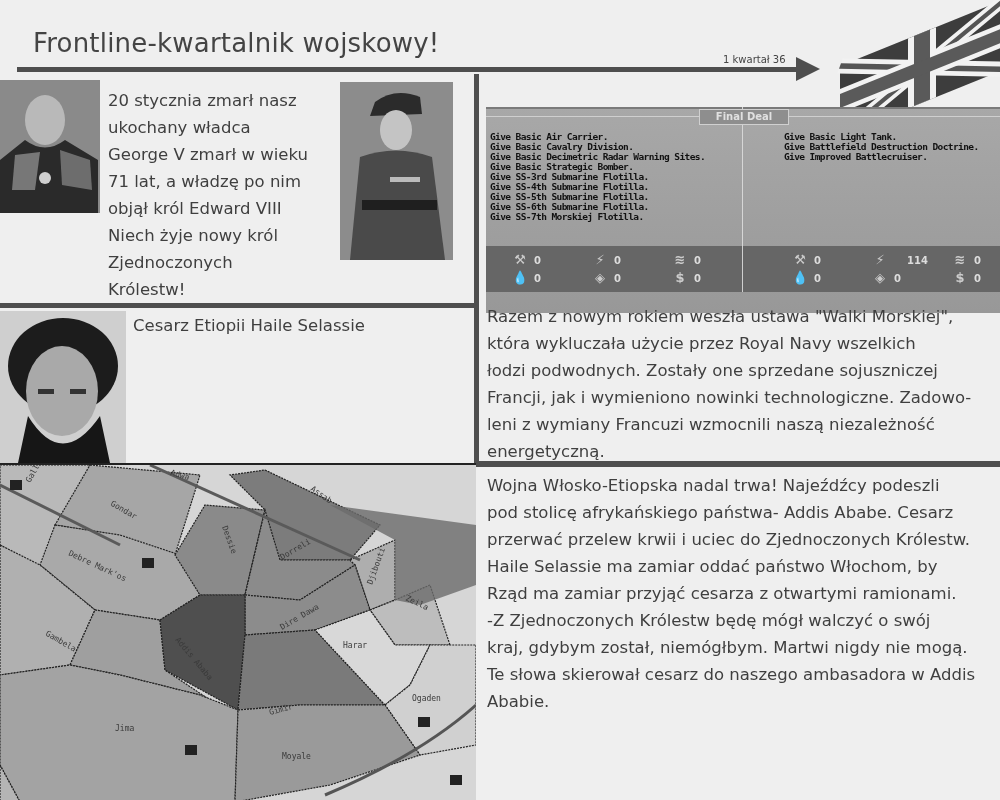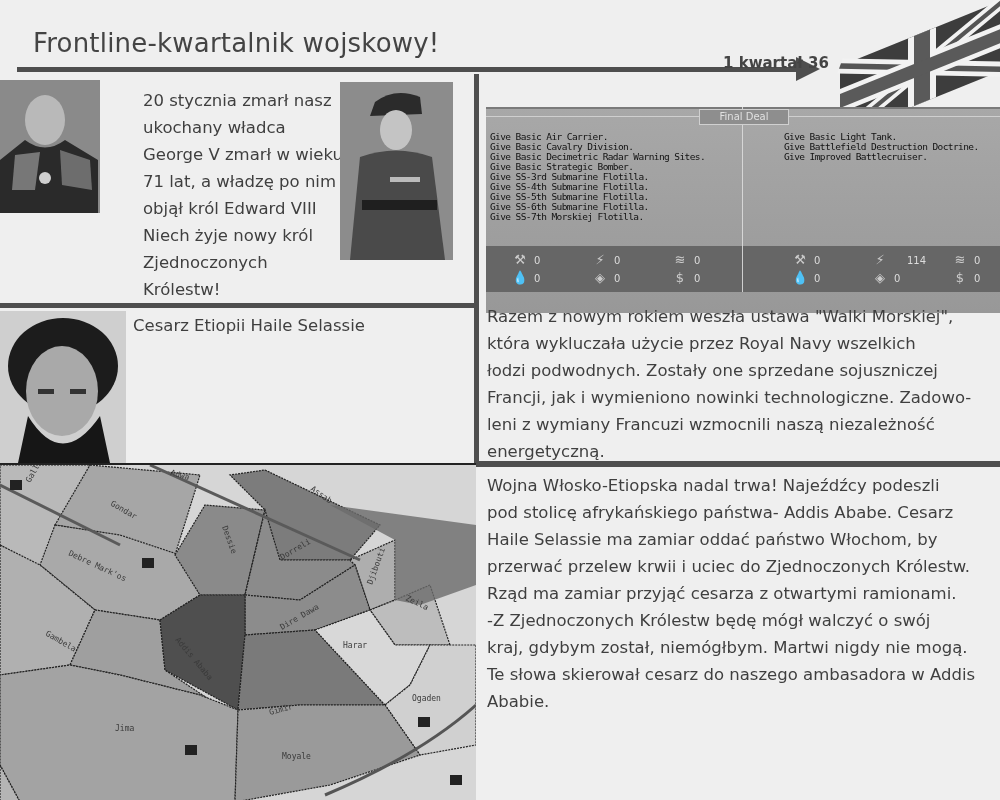--- a/index.html
+++ b/index.html
@@ -1,21 +1,21 @@
 <!DOCTYPE html>
 <html><head>
 <meta charset="utf-8">
 <style>
   html,body{margin:0;padding:0;}
   body{width:1000px;height:800px;background:#efefef;position:relative;overflow:hidden;font-family:"DejaVu Sans","Liberation Sans",sans-serif;color:#3a3a3a;}
   .abs{position:absolute;}
   .title{left:33px;top:28px;font-size:26px;color:#444;letter-spacing:0.2px;}
   .hbar{background:#4e4e4e;}
   .arrow{width:0;height:0;border-top:12px solid transparent;border-bottom:12px solid transparent;border-left:24px solid #4e4e4e;}
-  .quarter{font-size:15px;color:#444;font-weight:bold;}
+  .quarter{font-size:10px;color:#444;}
   .photo{background:linear-gradient(135deg,#6a6a6a,#2c2c2c 60%,#9a9a9a);overflow:hidden;}
   .photo svg{width:100%;height:100%;display:block;}
   .txt{font-size:16.5px;line-height:27px;color:#3f3f3f;}
   .dialog{background:linear-gradient(180deg,#a8a8a8,#989898);}
   .deal-list{font-family:"DejaVu Sans Mono","Liberation Mono",monospace;font-size:9.5px;line-height:10px;color:#111;letter-spacing:-0.6px;}
   .res-row{display:flex;align-items:center;font-size:10px;color:#ddd;}
   .res-ico{width:16px;height:16px;display:inline-block;color:#ccc;font-size:13px;text-align:center;line-height:16px;}
   .map svg{display:block;}
 </style>
 </head>
@@ -47,21 +47,21 @@
 <div class="abs photo" style="left:0;top:80px;width:100px;height:133px;">
   <svg viewBox="0 0 100 133">
     <rect width="100" height="133" fill="#8a8a8a"></rect>
     <ellipse cx="45" cy="40" rx="20" ry="25" fill="#b9b9b9"></ellipse>
     <path d="M25 60 Q45 75 65 60 L98 80 L98 133 L0 133 L0 80 Z" fill="#2a2a2a"></path>
     <path d="M15 75 L40 72 L35 110 L12 110 Z" fill="#777"></path>
     <path d="M60 70 L90 80 L92 110 L62 105 Z" fill="#6d6d6d"></path>
     <circle cx="45" cy="98" r="6" fill="#cfcfcf"></circle>
   </svg>
 </div>
-<div class="abs txt" style="left:108px;top:87px;width:230px;margin-left:35px;">
+<div class="abs txt" style="left:108px;top:87px;width:230px;">
   <div>20 stycznia zmarł nasz</div>
   <div>ukochany władca</div>
   <div>George V zmarł w wieku</div>
   <div>71 lat, a władzę po nim</div>
   <div>objął król Edward VIII</div>
   <div>Niech żyje nowy król</div>
   <div>Zjednoczonych</div>
   <div>Królestw!</div>
 </div>
 <div class="abs photo" style="left:340px;top:82px;width:113px;height:178px;">
@@ -80,21 +80,21 @@
     <rect width="126" height="152" fill="#cfcfcf"></rect>
     <ellipse cx="63" cy="55" rx="55" ry="48" fill="#1c1c1c"></ellipse>
     <ellipse cx="62" cy="80" rx="36" ry="45" fill="#a9a9a9"></ellipse>
     <path d="M28 105 Q62 160 100 105 L110 152 L18 152 Z" fill="#161616"></path>
     <rect x="38" y="78" width="16" height="5" fill="#333"></rect>
     <rect x="70" y="78" width="16" height="5" fill="#333"></rect>
   </svg>
 </div>
 <div class="abs txt" style="left:133px;top:312px;">Cesarz Etiopii Haile Selassie</div>
 
-<div class="abs dialog" style="left:486px;top:107px;width:514px;height:206px;">
+<div class="abs dialog" style="left:486px;top:107px;width:514px;height:206px;font-weight:bold;">
   <div class="abs" style="left:0;top:0;width:514px;height:2px;background:#7a7a7a;"></div>
   <div class="abs" style="left:0;top:9px;width:514px;height:1px;background:#cfcfcf;"></div>
   <div class="abs" style="left:256px;top:0;width:1px;height:185px;background:#d6d6d6;"></div>
   <div class="abs" style="left:213px;top:2px;width:88px;height:14px;border:1px solid #d0d0d0;background:#8e8e8e;color:#e0e0e0;font-size:10px;text-align:center;line-height:14px;">
     <span>Final Deal</span>
   </div>
   <div class="abs deal-list" style="left:4px;top:25px;">
     <div>Give Basic Air Carrier.</div>
     <div>Give Basic Cavalry Division.</div>
     <div>Give Basic Decimetric Radar Warning Sites.</div>
@@ -171,22 +171,22 @@
   <div>która wykluczała użycie przez Royal Navy wszelkich</div>
   <div>łodzi podwodnych. Zostały one sprzedane sojuszniczej</div>
   <div>Francji, jak i wymieniono nowinki technologiczne. Zadowo-</div>
   <div>leni z wymiany Francuzi wzmocnili naszą niezależność</div>
   <div>energetyczną.</div>
 </div>
 
 <div class="abs txt" style="left:487px;top:472px;width:510px;">
   <div>Wojna Włosko-Etiopska nadal trwa! Najeźdźcy podeszli</div>
   <div>pod stolicę afrykańskiego państwa- Addis Ababe. Cesarz</div>
+  <div>przerwać przelew krwii i uciec do Zjednoczonych Królestw.</div>
   <div>Haile Selassie ma zamiar oddać państwo Włochom, by</div>
-  <div>przerwać przelew krwii i uciec do Zjednoczonych Królestw.</div>
   <div>Rząd ma zamiar przyjąć cesarza z otwartymi ramionami.</div>
   <div>-Z Zjednoczonych Królestw będę mógł walczyć o swój</div>
   <div>kraj, gdybym został, niemógłbym. Martwi nigdy nie mogą.</div>
   <div>Te słowa skierował cesarz do naszego ambasadora w Addis</div>
   <div>Ababie.</div>
 </div>
 
 <div class="abs map" style="left:0;top:463px;width:476px;height:337px;border-top:2px solid #222;overflow:hidden;">
   <svg viewBox="0 0 476 337" width="476" height="337" font-family="'DejaVu Sans Mono', monospace" font-size="8" fill="#333">
     <rect width="476" height="337" fill="#d6d6d6"></rect>

